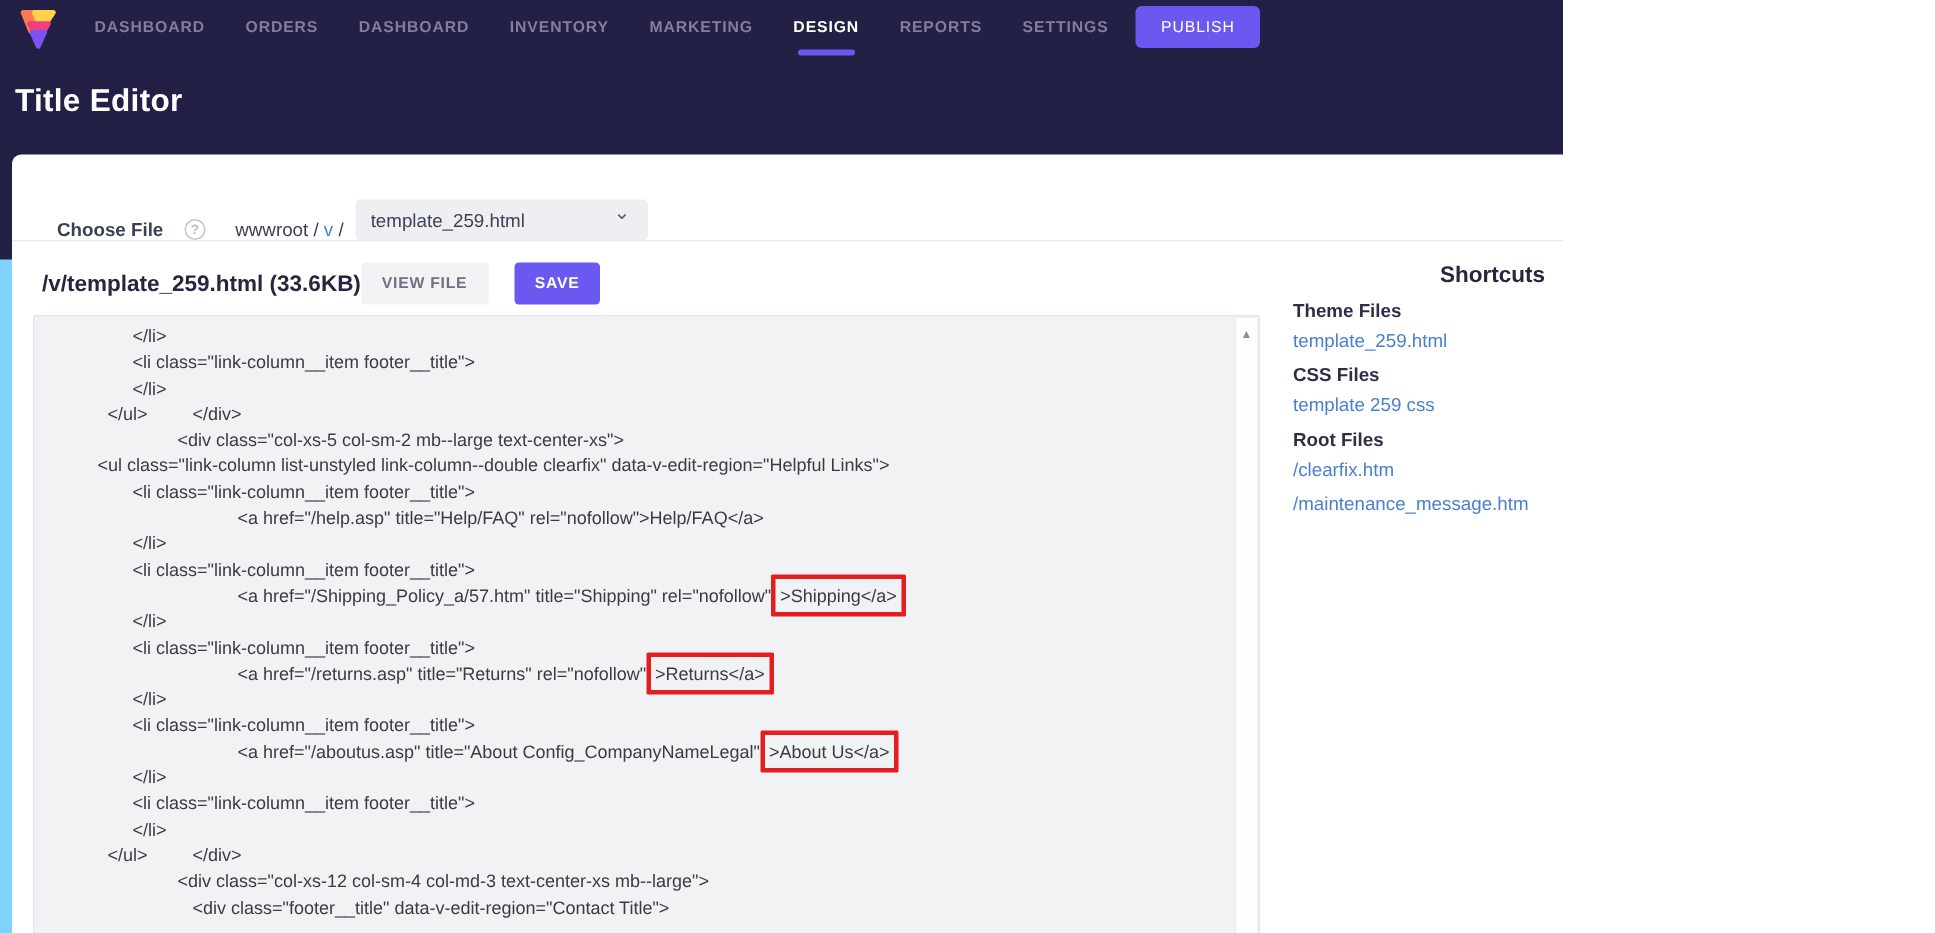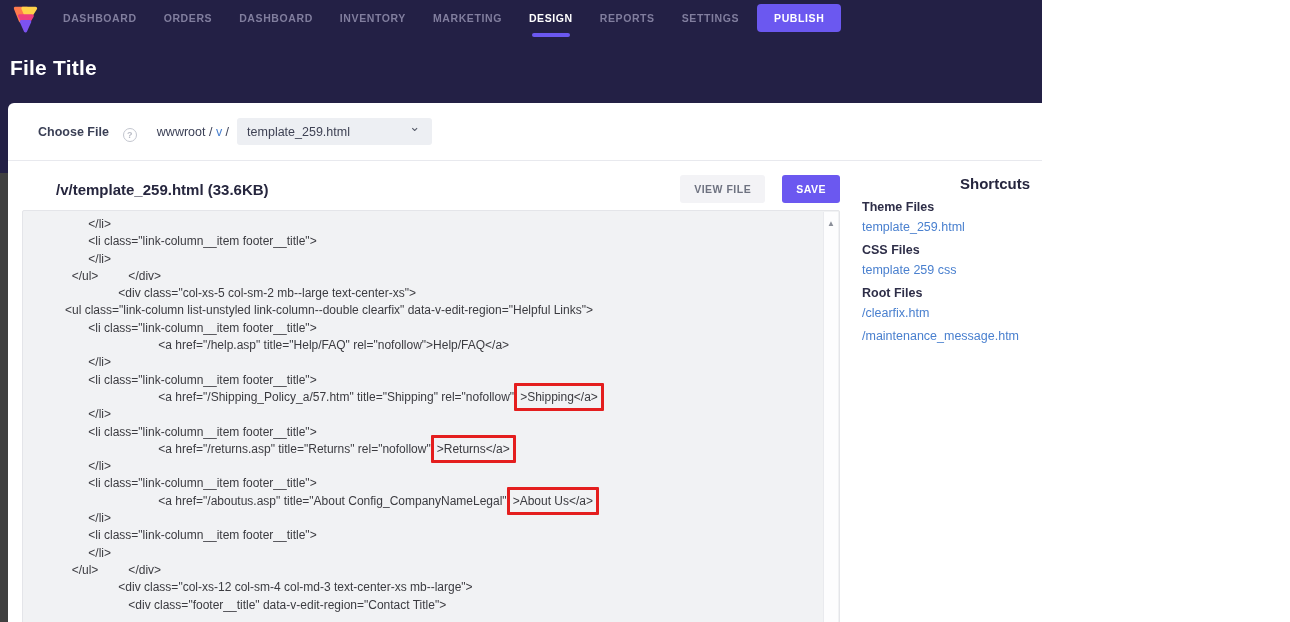--- a/index.html
+++ b/index.html
@@ -1,44 +1,44 @@
 <!DOCTYPE html>
 <html><head>
 <meta charset="utf-8">
 <style>
   * { margin:0; padding:0; box-sizing:border-box; }
   html,body { background:#ffffff; }
   body { font-family:"Liberation Sans", sans-serif; }
-  .root { position:relative; width:1042px; height:622px; overflow:hidden; background:#404040; }
+  .root { position:relative; width:1042px; height:622px; overflow:hidden; background:#7dd3fc; }
 
   
   .top-navy { position:absolute; left:0; top:0; width:100%; height:173px; background:#232045; }
   .navbar { position:relative; display:flex; align-items:center; height:36px; padding-left:12px; }
   .logo { width:27px; height:30px; margin-top:4px; flex:0 0 auto; }
   .nav-items { display:flex; align-items:center; margin-left:24px; gap:27px; }
   .nav-item { position:relative; color:#817e9e; font-size:10.5px; font-weight:700; letter-spacing:.6px; cursor:pointer; line-height:36px; }
   .nav-item.active { color:#ffffff; }
   .nav-item.active::after { content:""; position:absolute; left:50%; transform:translateX(-50%); top:33px; width:38px; height:4px; border-radius:2px; background:#6b58f0; }
-  .publish-btn { margin-left:18px; background:#6b58f0; color:#fff; font-size:10.5px; font-weight:700; letter-spacing:.6px; padding:8px 17px; border-radius:4px; border:none; cursor:pointer; font-family:inherit; }
+  .publish-btn { margin-left:18px; background:#6b58f0; color:#fff; font-size:10.5px; font-weight:400; letter-spacing:.6px; padding:8px 17px; border-radius:4px; border:none; cursor:pointer; font-family:inherit; }
   .page-title { color:#ffffff; font-size:21px; font-weight:600; padding:20px 0 0 10px; letter-spacing:.2px; }
 
   
   .card { position:absolute; left:8px; top:103px; right:0; bottom:0; background:#ffffff; border-top-left-radius:6px; }
-  .choose-row { display:flex; align-items:center; height:58px; padding-left:30px; border-bottom:1px solid #e8e9ee; }
+  .choose-row { display:flex; align-items:flex-end; height:58px; padding-left:30px; border-bottom:1px solid #e8e9ee; }
   .choose-label { font-size:12.5px; font-weight:600; color:#3a3f55; }
   .help-icon { margin:6px 0 0 14px; width:14px; height:14px; border:1px solid #c3c6cf; border-radius:50%; color:#b9bcc6; font-size:9px; line-height:13px; text-align:center; font-weight:700; }
   .breadcrumb { margin-left:20px; font-size:12.5px; color:#3a3f55; }
   .breadcrumb .folder-link { color:#4a80cf; cursor:pointer; }
   .file-select { position:relative; margin-left:8px; width:195px; height:27px; background:#edeff3; border-radius:3px; display:flex; align-items:center; padding:0 10px; font-size:12.5px; color:#3f4254; cursor:pointer; }
   .file-select .chevron { position:absolute; right:12px; top:1px; color:#555a68; font-size:13px; }
 
   
   .content { display:flex; padding:14px 12px 0 14px; }
   .main-col { flex:1 1 auto; margin-right:22px; min-width:0; }
-  .head-row { display:flex; align-items:center; justify-content:space-between; padding-left:6px;margin-left:28px; }
+  .head-row { display:flex; align-items:center; padding-left:6px; }
   .file-heading { font-size:15px; font-weight:700; color:#26263e; }
   .head-buttons { display:flex; gap:17px; }
   .btn { font-family:inherit; font-size:10.5px; font-weight:700; letter-spacing:.5px; padding:8px 14px; border-radius:3px; border:none; cursor:pointer; }
   .btn-view { background:#f3f3f6; color:#6e7280; }
   .btn-save { background:#6b58f0; color:#ffffff; }
 
   .editor { position:relative; margin-top:7px; height:452px; background:#f1f2f4; border:1px solid #e4e5e9; border-radius:2px; overflow:hidden; }
   .code { padding:5px 30px 0 22px; }
   .code-line { white-space:pre; font-family:"Liberation Sans", sans-serif; font-size:12px; line-height:17.3px; color:#3b3b40; }
   .boxed { border:3px solid #e41e1e; padding:4px 3px; border-radius:1px; }
@@ -69,21 +69,21 @@
           <div class="nav-item">ORDERS</div>
           <div class="nav-item">DASHBOARD</div>
           <div class="nav-item">INVENTORY</div>
           <div class="nav-item">MARKETING</div>
           <div class="nav-item active">DESIGN</div>
           <div class="nav-item">REPORTS</div>
           <div class="nav-item">SETTINGS</div>
         </div>
       <button class="publish-btn">PUBLISH</button>
     </div>
-    <div class="page-title">File Title</div>
+    <div class="page-title">Title Editor</div>
   </div>
 
   <div class="card">
 
     <div class="choose-row">
       <span class="choose-label">Choose File</span>
       <span class="help-icon">?</span>
       <span class="breadcrumb">
         <span>wwwroot / </span><span class="folder-link">v</span><span> /</span>
       </span>

